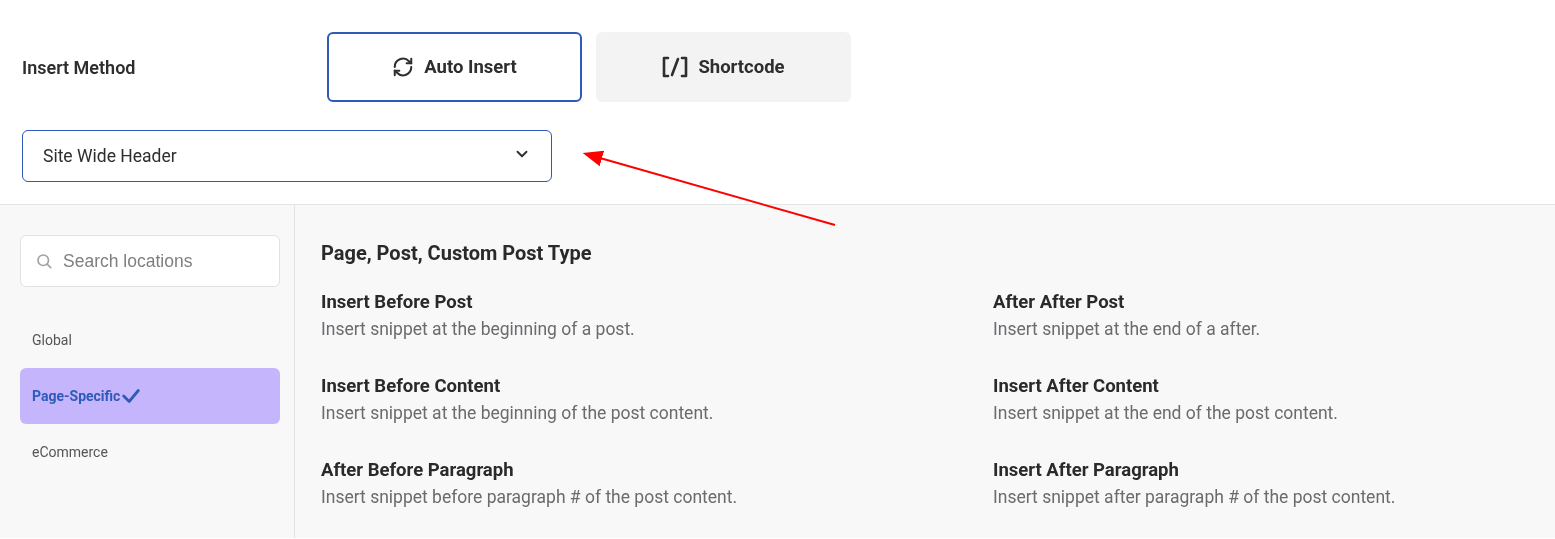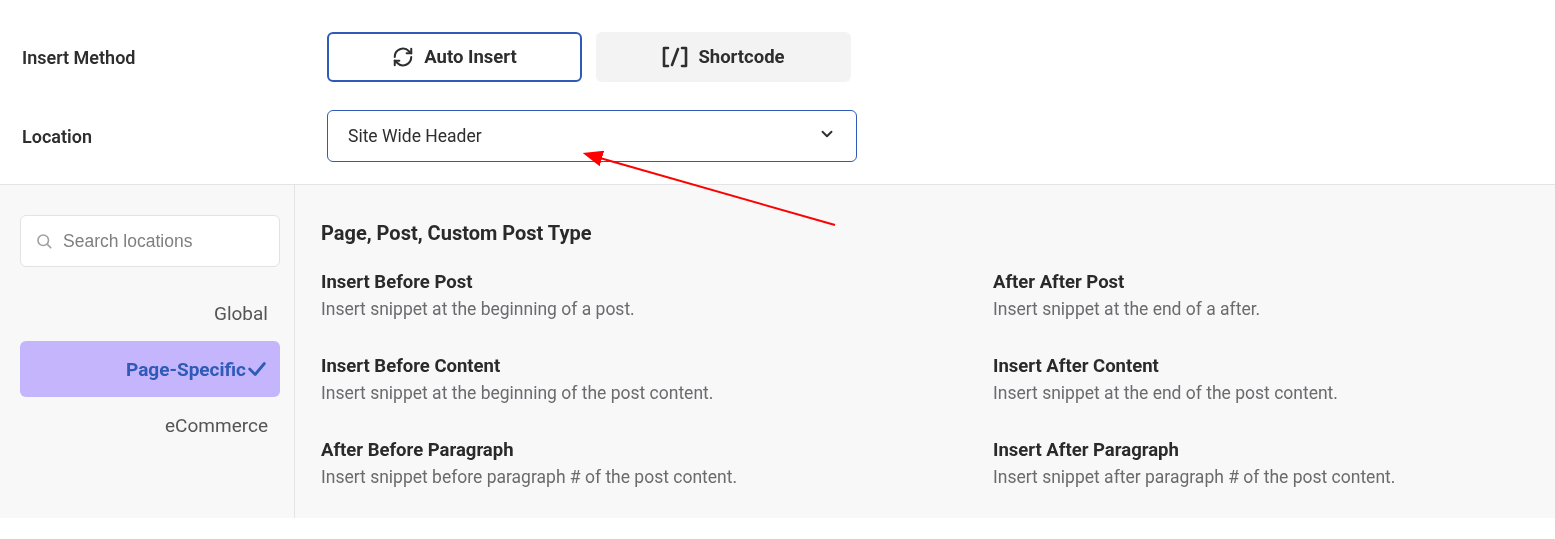--- a/index.html
+++ b/index.html
@@ -34,21 +34,21 @@
   }
 
   
   .method-buttons { display: flex; gap: 14px; }
 
   .method-btn {
     display: flex;
     align-items: center;
     justify-content: center;
     gap: 10px;
-    height: 50px;
+    height: 70px;
     width: 255px;
     border-radius: 6px;
     font-weight: 700;
     font-size: 18.5px;
     cursor: pointer;
     user-select: none;
   }
   .method-btn.active {
     border: 2px solid #2f5ab8;
     background: #ffffff;
@@ -102,40 +102,40 @@
 
   .search-box {
     display: flex;
     align-items: center;
     gap: 10px;
     background: #ffffff;
     border: 1px solid #e2e2e4;
     border-radius: 6px;
     height: 52px;
     padding: 0 14px;
-    margin-bottom: 18px;
+    margin-bottom: 25px;
   }
   .search-box input {
     border: none;
     outline: none;
     font-size: 17.5px;
     width: 100%;
     background: transparent;
   }
   .search-box input::placeholder { color: #7f7f82; }
   .search-icon { color: #a1a1a4; display:inline-flex; }
 
   .side-item {
     display: flex;
     align-items: center;
-    justify-content: flex-end;
+    justify-content: flex-start;
     height: 56px;
     padding: 0 12px;
     border-radius: 6px;
-    font-size: 19px;
+    font-size: 14px;
     cursor: pointer;
   }
   .side-item.normal { color: #555555; font-weight: 400; }
   .side-item.active {
     background: #c4b5fd;
     color: #2f5ab8;
     font-weight: 700;
   }
   .side-item .check { color: #2f5ab8; display:inline-flex; }
 
@@ -197,21 +197,20 @@
             <path d="M20 2 H24 V20 H20"></path>
             <path d="M16 3 L10 19"></path>
           </svg>
         </span>
         <span>Shortcode</span>
       </div>
     </div>
   </div>
 
   <div class="form-row">
-    <div class="form-label">Location</div>
 
     <div class="location-select">
       <span>Site Wide Header</span>
       <span>
         <svg width="18" height="18" viewBox="0 0 24 24" fill="none" stroke="#2e2e2e" stroke-width="2.5" stroke-linecap="round" stroke-linejoin="round">
           <polyline points="6 9 12 15 18 9"></polyline>
         </svg>
       </span>
     </div>
   </div>

